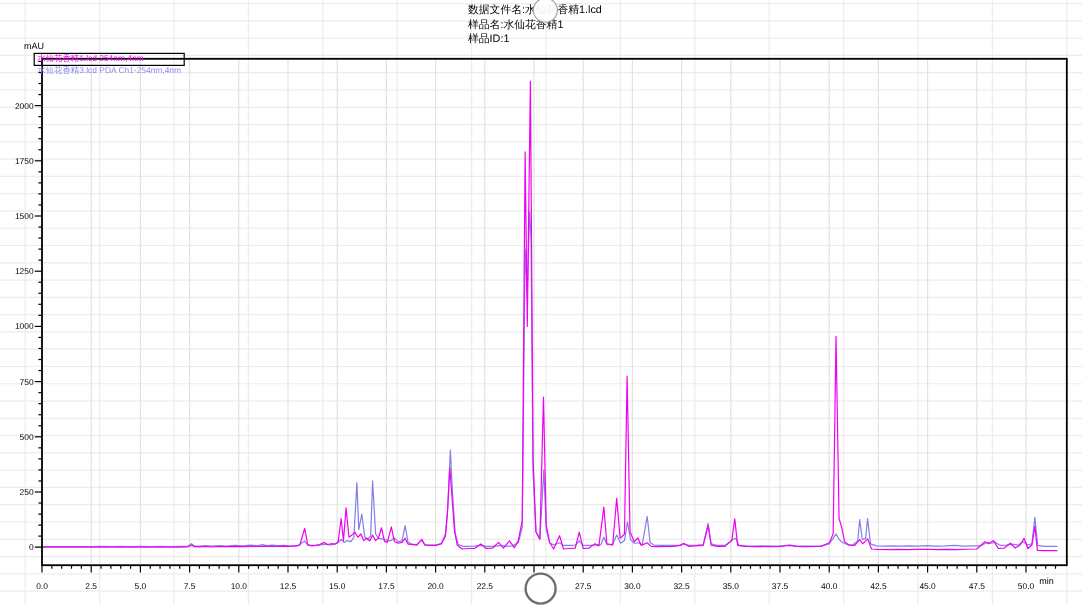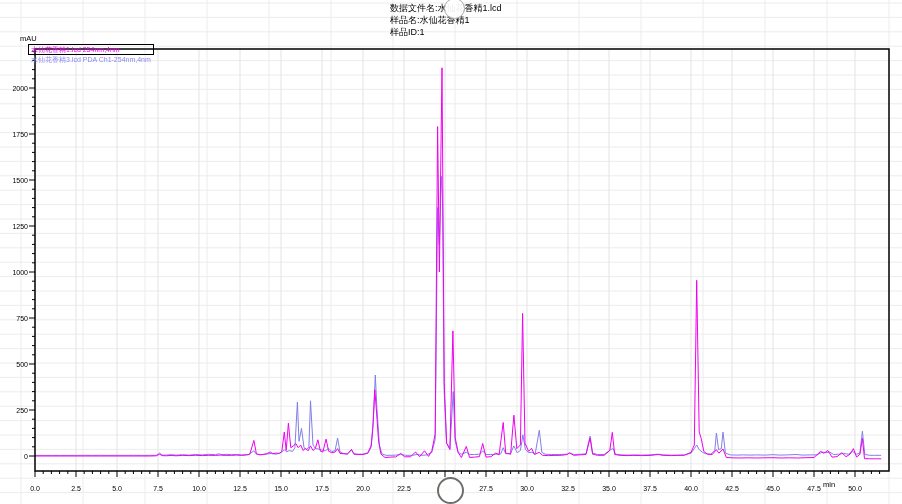--- a/index.html
+++ b/index.html
@@ -5,21 +5,21 @@
   html,body{margin:0;padding:0;background:#fff;}
   body{width:902px;height:504px;overflow:hidden;position:relative;
        font-family:"Liberation Sans","DejaVu Sans",sans-serif;}
   #chart-svg{position:absolute;left:0;top:0;z-index:1;}
   .header{position:absolute;left:390px;top:2px;z-index:4;font-size:9px;line-height:12px;color:#000;}
   .legend{position:absolute;left:28px;top:44px;z-index:4;font-size:7px;line-height:9px;white-space:nowrap;}
   .legend-item.sel{border:1px solid #000;padding:0 2px;}
   .legend-item{padding:0 3px;}
   .unit-label{position:absolute;z-index:4;font-size:7.5px;color:#000;}
   #yunit{left:20px;top:34px;}
-  #xunit{left:823px;top:480px;}
+  #xunit{left:866px;top:480px;}
   .anno-circle{position:absolute;z-index:10;border-radius:50%;background:rgba(255,255,255,0.92);}
   #circ-top{left:444px;top:-2px;width:19px;height:19px;border:1.5px solid #a8a8a8;}
   #circ-bottom{left:437px;top:477px;width:23px;height:23px;border:2.5px solid #6e6e6e;}
 </style>
 </head>
 <body>
 
 <svg id="chart-svg" width="902" height="504">
     <line x1="0" y1="3" x2="902" y2="3" stroke="#ececec" stroke-width="1"></line>
     <line x1="0" y1="17.4" x2="902" y2="17.4" stroke="#ececec" stroke-width="1"></line>

